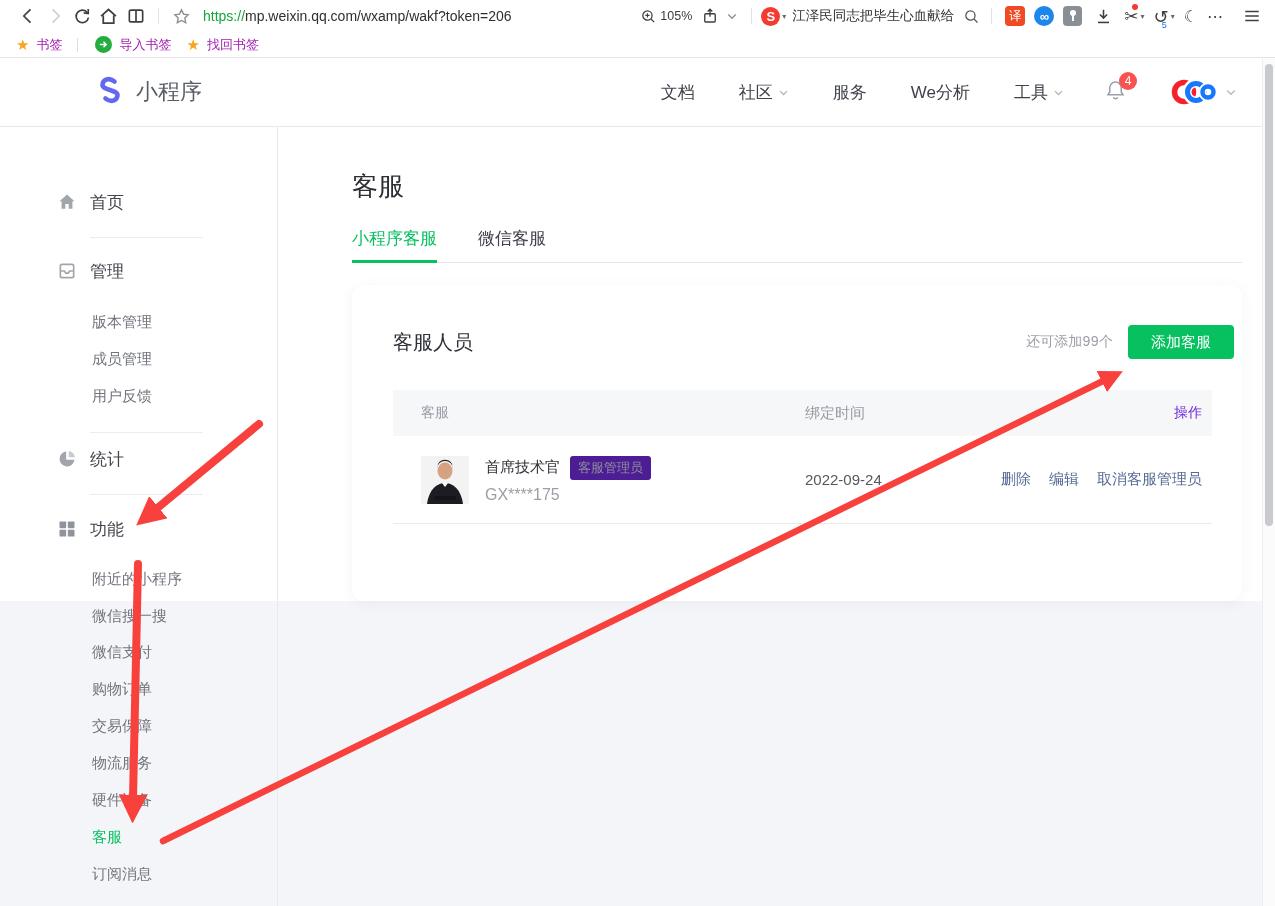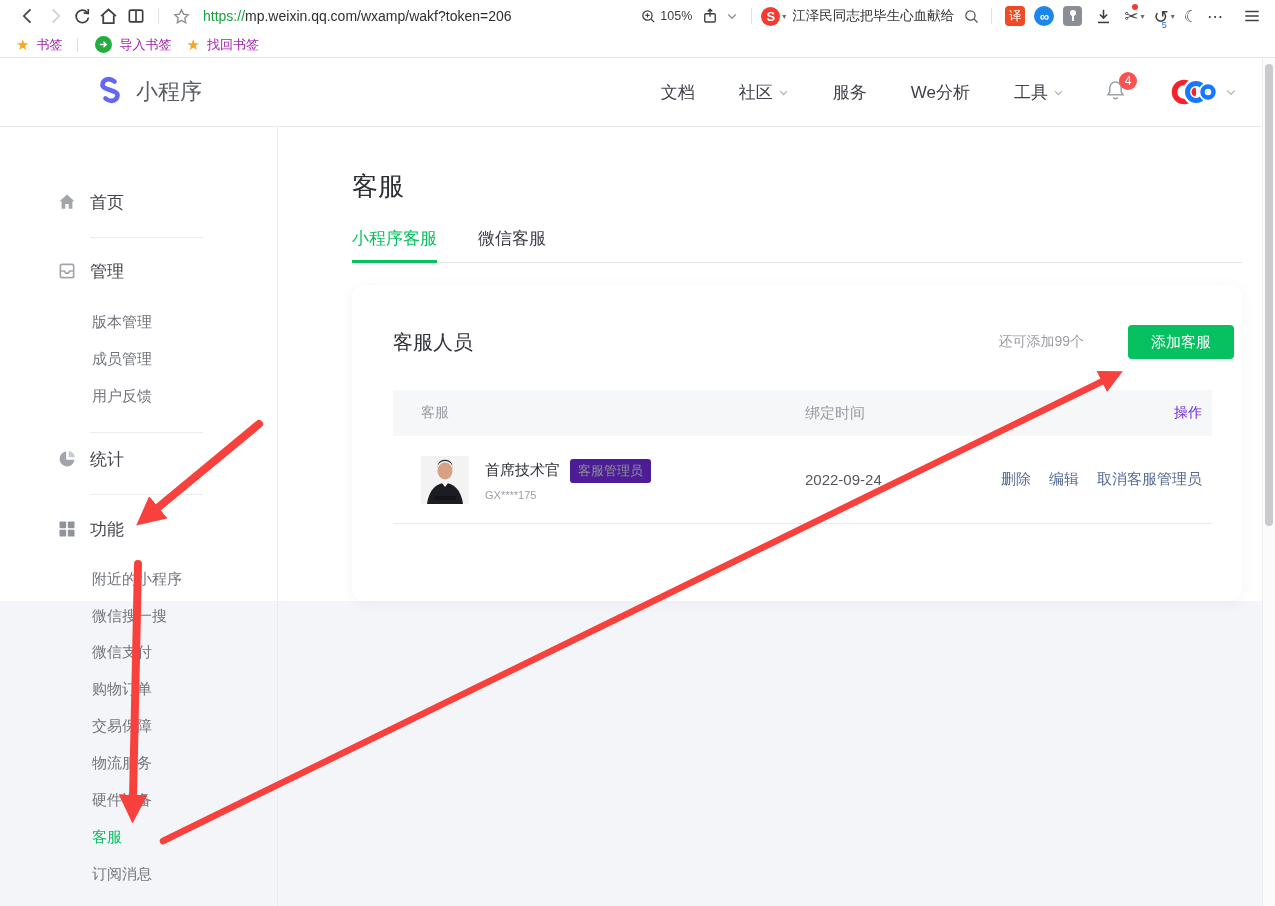--- a/index.html
+++ b/index.html
@@ -55,39 +55,39 @@
   .s-div{ position:absolute; left:90px; width:113px; height:1px; background:#ebecef; }
 
   .main{ margin-left:279px; padding:0 33px 0 73px; position:relative; z-index:2;}
   .page-title{ font-size:26px; font-weight:400; color:#2c2e34; padding-top:42px; line-height:34px;}
   .tabs{ display:flex; gap:41px; margin-top:24px; border-bottom:1px solid #e5e7ea; height:36px;}
   .tab{ font-size:17px; color:#3f424a; padding-bottom:14px; position:relative; cursor:pointer;}
   .tab.active{ color:#07c160; }
   .tab.active::after{ content:""; position:absolute; left:0; right:0; bottom:-1px; height:3px; background:#07c160;}
 
   .panel{ margin-top:22px; height:316px; background:#fff; border-radius:12px; box-shadow:0 2px 12px rgba(140,150,170,0.10); }
-  .panel-head{ display:flex; align-items:center; margin:0 8px 0 41px; padding-top:40px;gap:20px; }
+  .panel-head{ display:flex; align-items:center; margin:0 8px 0 41px; padding-top:40px; }
   .panel-title{ font-size:20px; color:#2e3138; }
-  .quota{ margin-left:auto; font-size:14px; color:#9b9ea6; margin-right:24px; }
+  .quota{ margin-left:auto; font-size:14px; color:#9b9ea6; margin-right:15px;font-family:Liberation Mono, monospace; }
   .add-btn{ height:34px; padding:0 23px; background:#07c160; border:none; border-radius:4px; color:#fff; font-size:15px; cursor:pointer; font-family:inherit;}
   .panel-desc{ margin:15px 41px 0; font-size:14px; color:#63666e; }
   .panel-desc a{ color:#576b95; text-decoration:none; cursor:pointer;}
   .ktable{ margin:31px 30px 0 41px; }
   .thead{ display:flex; align-items:center; height:46px; background:#f6f7f9; font-size:14px; color:#989ba3; padding:0 10px 0 28px;}
   .trow{ display:flex; align-items:center; height:88px; border-bottom:1px solid #e9eaee; padding:0 10px 0 28px; background:#fff;}
   .c1{ width:384px; display:flex; align-items:center; }
   .c2{ flex:1; font-size:15px; color:#55585f; }
   .c3{ text-align:right; display:flex; gap:18px; justify-content:flex-end; min-width:220px;}
   .c3 a{ font-size:15px; color:#576b95; text-decoration:none; cursor:pointer;}
   .thead .c3{ display:block; font-size:14px; color:#6d28d9;}
   .avatar{ width:48px; height:48px; margin-right:16px; background:#f1f1f1; overflow:hidden; flex:0 0 auto;}
   .nm-line{ display:flex; align-items:center; }
   .nm{ font-size:15px; font-weight:normal; color:#2e3138; }
   .role-badge{ margin-left:10px; background:#4c1d95; color:#8d9097; font-size:13px; padding:3px 8px; border-radius:3px; }
-  .acct-id{ font-size:11px; color:#9b9ea6; margin-top:6px; }
+  .acct-id{ font-size:16px; color:#9b9ea6; margin-top:6px; }
 
   
   .scrollbar{ position:absolute; right:0; top:59px; bottom:0; width:13px; background:#fbfbfc; border-left:1px solid #ededef; z-index:6;}
   .thumb{ position:absolute; left:2px; right:2px; top:5px; height:462px; background:#c9cacd; border-radius:6px; cursor:pointer;}
 
   .arrows{ position:absolute; inset:0; z-index:9; pointer-events:none; }
 </style>
 </head>
 <body>
 

